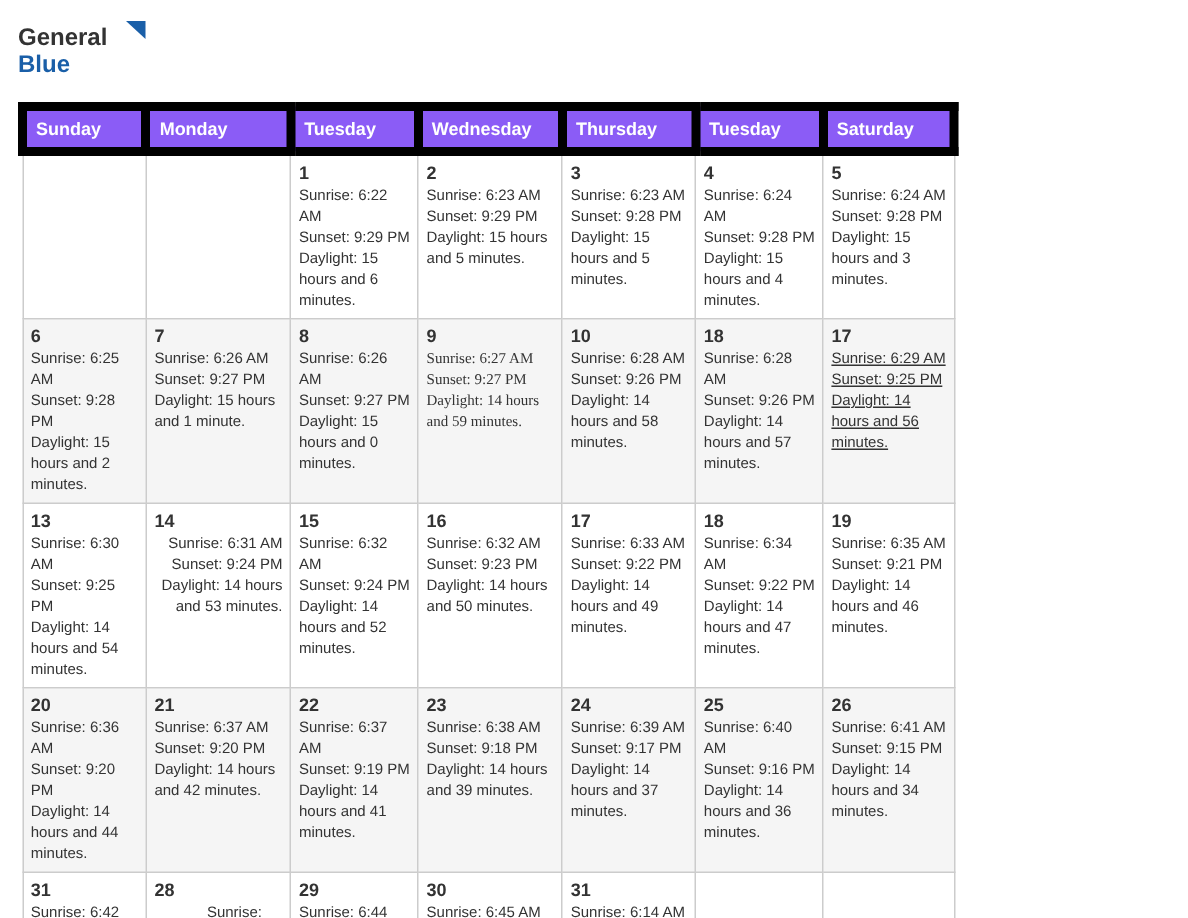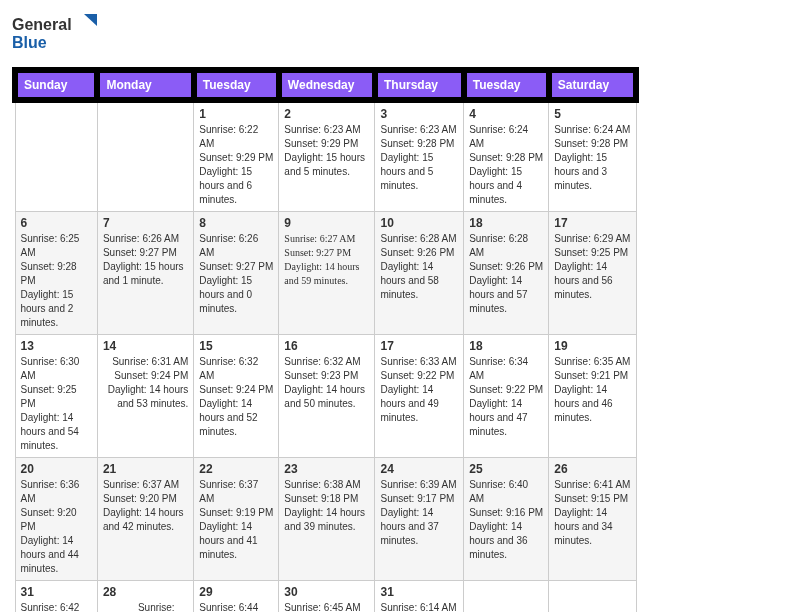--- a/index.html
+++ b/index.html
@@ -179,21 +179,21 @@
 Daylight: 14 hours and 58 minutes.</div>
           </td>
           <td>
             <span class="day-number">18</span>
             <div class="day-info" style="white-space: pre-line;">Sunrise: 6:28 AM
 Sunset: 9:26 PM
 Daylight: 14 hours and 57 minutes.</div>
           </td>
           <td>
             <span class="day-number">17</span>
-            <div class="day-info" style="white-space: pre-line;">Sunrise: 6:29 AM
+            <div class="day-info" style="white-space: pre-line; text-decoration: underline;">Sunrise: 6:29 AM
 Sunset: 9:25 PM
 Daylight: 14 hours and 56 minutes.</div>
           </td>
         </tr>
         <tr>
           <td>
             <span class="day-number">13</span>
             <div class="day-info" style="white-space: pre-line;">Sunrise: 6:30 AM
 Sunset: 9:25 PM
 Daylight: 14 hours and 54 minutes.</div>

